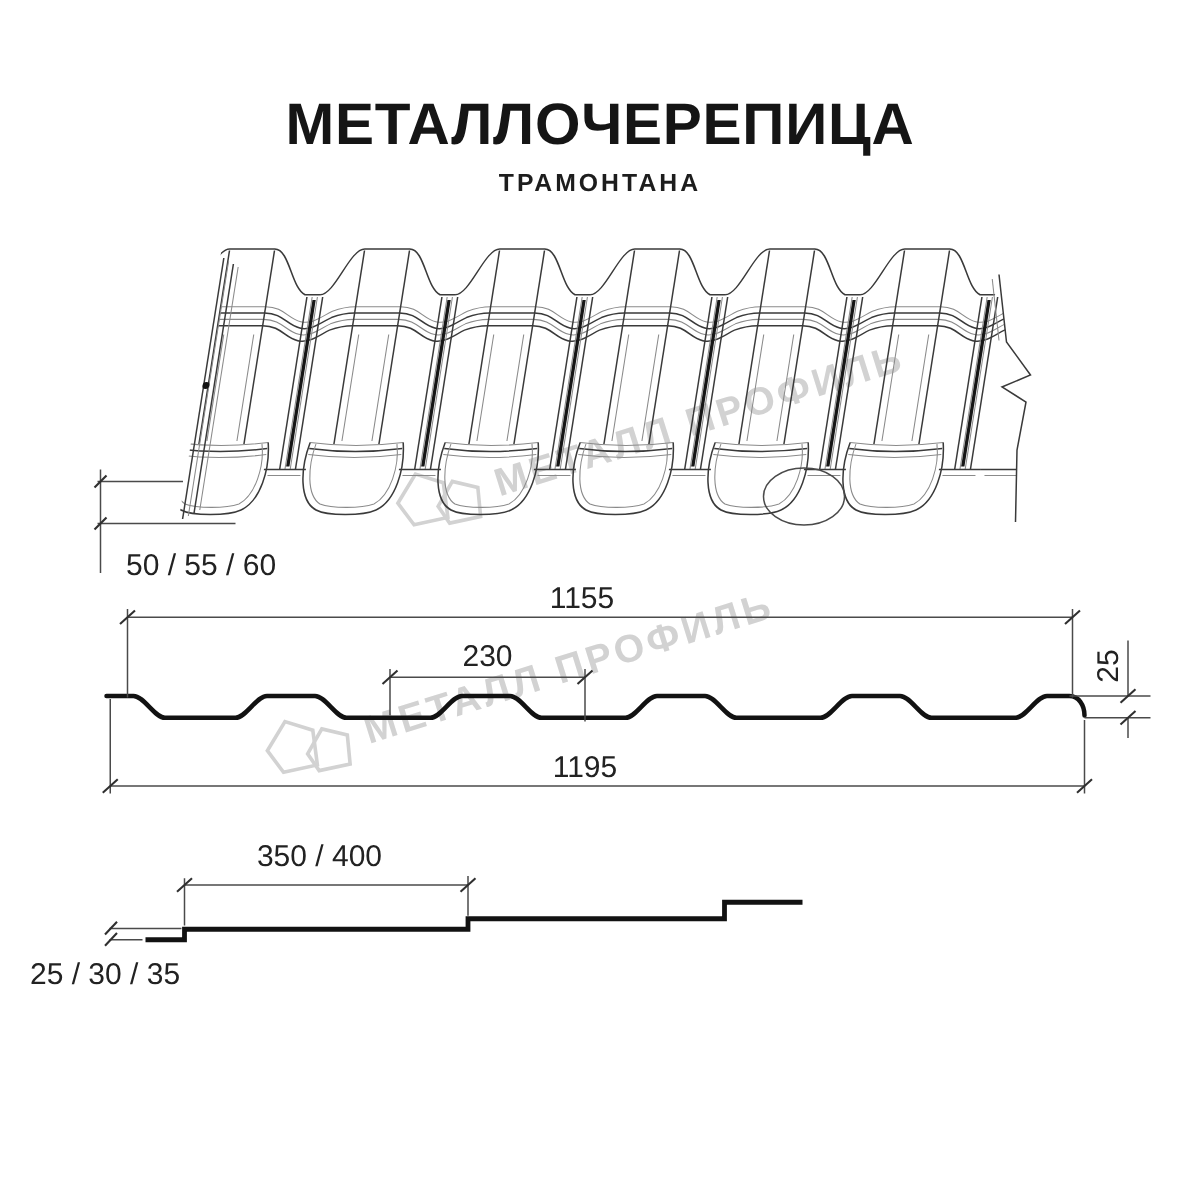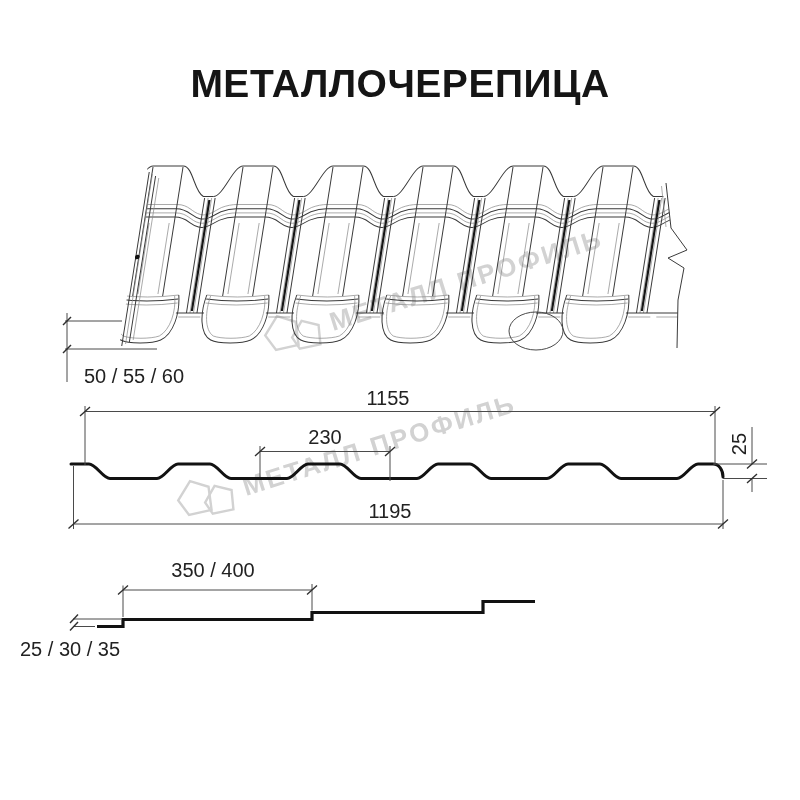--- a/index.html
+++ b/index.html
@@ -20,20 +20,21 @@
   .wm-t{font-family:"Liberation Sans",sans-serif;font-size:26px;font-weight:700;letter-spacing:2.5px;}
   .wm-s{fill:none;stroke-width:2.4;}
 </style>
 </head>
 <body>
 
 <div class="stage">
 
   <div class="hdr">
     <div class="t">МЕТАЛЛОЧЕРЕПИЦА</div>
+    <div class="s">ТРАМОНТАНА</div>
   </div>
 
   <svg width="800" height="800" viewBox="0 0 800 800">
     <defs>
       <clipPath id="sheetClip">
         <path d="M149,158 L668,158 L666,183 L671,228 L687,250 L668,258 L684,268 L678,300 L677,357 L117.5,357 Z"></path>
       </clipPath>
       <g id="col">
         <path class="wire" d="M128,196.5 C138,196.5 143,166 153,166 L183,166 C193,166 198,192 208,196.5 L218,196.5"></path>
         <path class="wire-lt" d="M153,204.5 L183,204.5 C195,204.5 199,212.5 208,214.5 C216,216.5 222,210.5 228,207.5 C233,205.5 238,204.5 243,204.5"></path>

